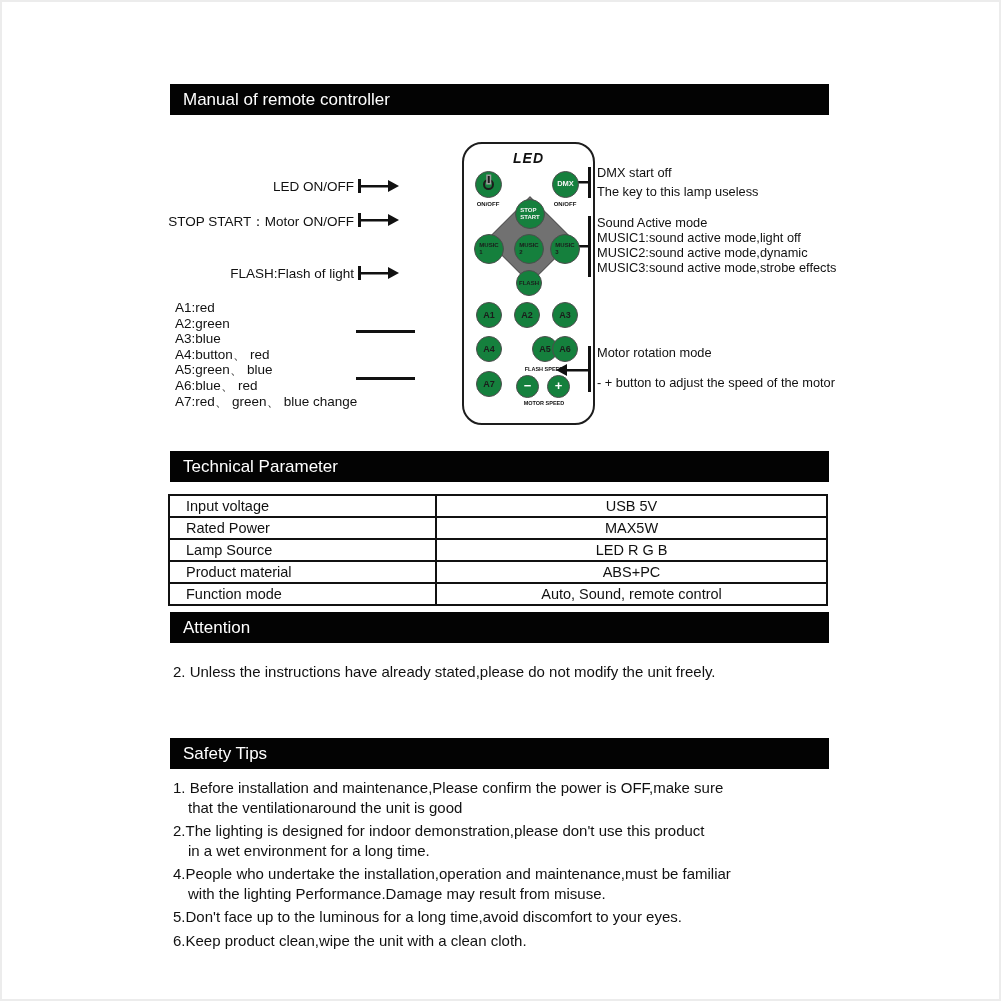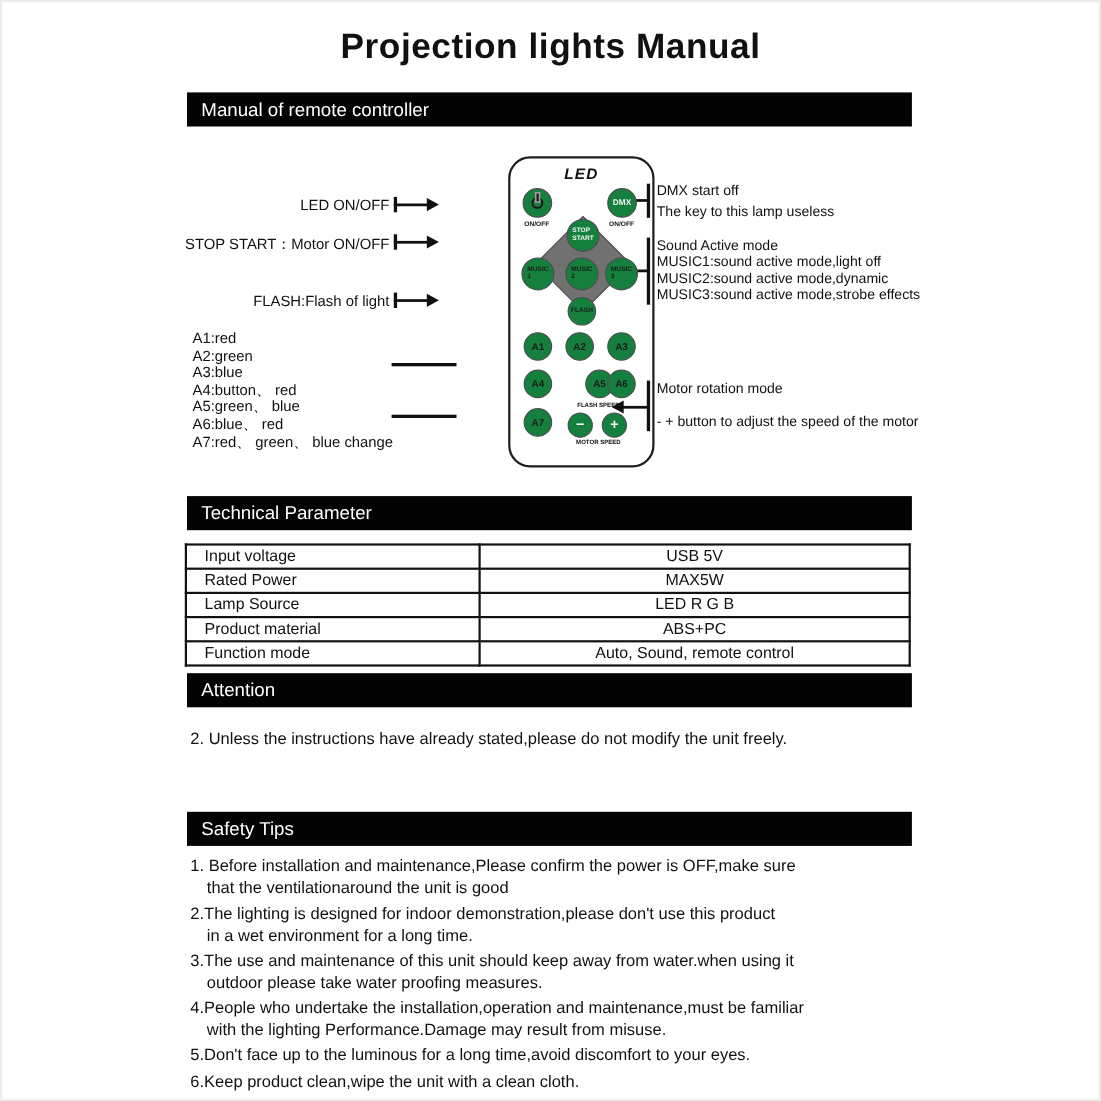--- a/index.html
+++ b/index.html
@@ -81,21 +81,20 @@
   .attention-list { top:662px; }
   .attention-list .item { margin-bottom:5px; }
   .safety-list { top:778px; }
   .safety-list .item { margin-bottom:4px; }
 </style>
 </head>
 <body>
 
 <div class="page">
 
-  <div class="page-title">Projection lights Manual</div>
 
   <div class="bar" style="top:84px">Manual of remote controller</div>
 
   <div class="remote">
     <div class="remote-brand">LED</div>
     <div class="diamond"></div>
 
     <div class="btn b-power">
       <span class="power-icon"></span>
     </div>
@@ -196,21 +195,19 @@
   <div class="list attention-list">
     <div class="item">2. Unless the instructions have already stated,please do not modify the unit freely.</div>
   </div>
 
   <div class="bar" style="top:738px">Safety Tips</div>
   <div class="list safety-list">
     <div class="item">1. Before installation and maintenance,Please confirm the power is OFF,make sure
 that the ventilationaround the unit is good</div>
     <div class="item">2.The lighting is designed for indoor demonstration,please don't use this product
 in a wet environment for a long time.</div>
-    <div class="item">3.The use and maintenance of this unit should keep away from water.when using it
-outdoor please take water proofing measures.</div>
     <div class="item">4.People who undertake the installation,operation and maintenance,must be familiar
 with the lighting Performance.Damage may result from misuse.</div>
     <div class="item">5.Don't face up to the luminous for a long time,avoid discomfort to your eyes.</div>
     <div class="item">6.Keep product clean,wipe the unit with a clean cloth.</div>
   </div>
 
 </div>
 
 </body></html>

